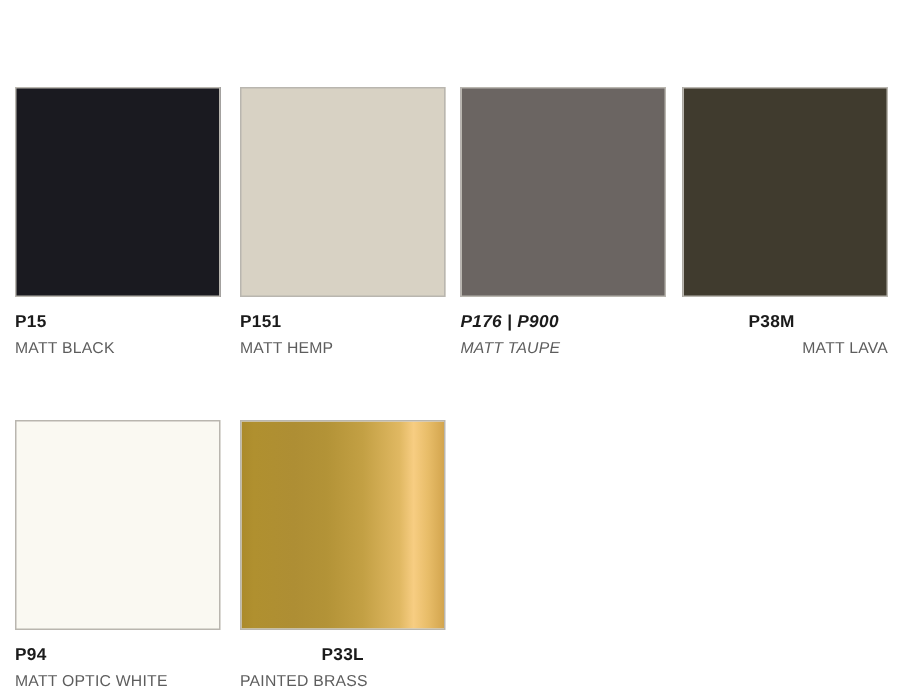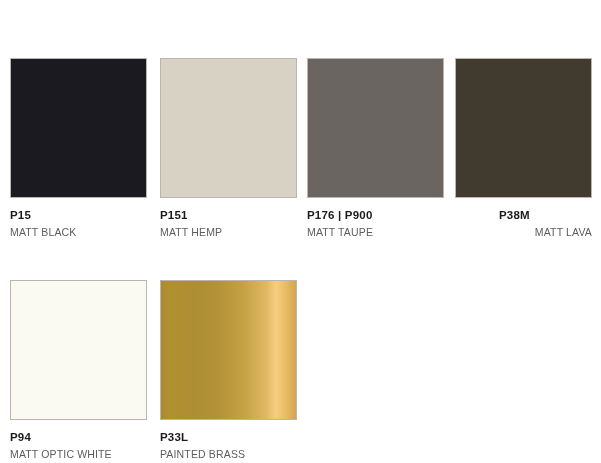--- a/index.html
+++ b/index.html
@@ -78,22 +78,22 @@
     <div class="swatch-chip" style="background: rgb(216, 210, 196); border-color: rgb(185, 182, 175);"></div>
     <div class="swatch-labels">
       <span class="swatch-code" style="color: rgb(27, 27, 27);">P151</span>
       <span class="swatch-name" style="color: rgb(93, 93, 93);">MATT HEMP</span>
     </div>
   </div>
 
   <div class="swatch-cell row-1 col-3">
     <div class="swatch-chip" style="background: rgb(107, 101, 98); border-color: rgb(185, 182, 175);"></div>
     <div class="swatch-labels">
-      <span class="swatch-code" style="color: rgb(27, 27, 27);">P176 | P900</span>
-      <span class="swatch-name" style="color: rgb(93, 93, 93);">MATT TAUPE</span>
+      <span class="swatch-code" style="color: rgb(27, 27, 27); font-style: italic;">P176 | P900</span>
+      <span class="swatch-name" style="color: rgb(93, 93, 93); font-style: italic;">MATT TAUPE</span>
     </div>
   </div>
 
   <div class="swatch-cell row-1 col-4">
     <div class="swatch-chip" style="background: rgb(64, 59, 46); border-color: rgb(185, 182, 175);"></div>
     <div class="swatch-labels">
       <span class="swatch-code" style="color: rgb(27, 27, 27); padding-left: 44px;">P38M</span>
       <span class="swatch-name" style="color: rgb(93, 93, 93); text-align: right;">MATT LAVA</span>
     </div>
   </div>
@@ -102,18 +102,18 @@
     <div class="swatch-chip" style="background: rgb(250, 249, 242); border-color: rgb(185, 182, 175);"></div>
     <div class="swatch-labels">
       <span class="swatch-code" style="color: rgb(27, 27, 27);">P94</span>
       <span class="swatch-name" style="color: rgb(93, 93, 93);">MATT OPTIC WHITE</span>
     </div>
   </div>
 
   <div class="swatch-cell row-2 col-2">
     <div class="swatch-chip" style="background: linear-gradient(to right, rgb(171, 138, 44) 0%, rgb(176, 144, 47) 6%, rgb(174, 142, 52) 26%, rgb(179, 147, 55) 42%, rgb(195, 160, 68) 60%, rgb(224, 184, 98) 78%, rgb(247, 205, 130) 85%, rgb(232, 189, 105) 92%, rgb(211, 165, 78) 100%); border-color: rgb(185, 182, 175);"></div>
     <div class="swatch-labels">
-      <span class="swatch-code" style="color: rgb(27, 27, 27);">P33L</span>
+      <span class="swatch-code" style="color: rgb(27, 27, 27); text-align: center;">P33L</span>
       <span class="swatch-name" style="color: rgb(93, 93, 93);">PAINTED BRASS</span>
     </div>
   </div>
 
 </div>
 
 </body></html>

